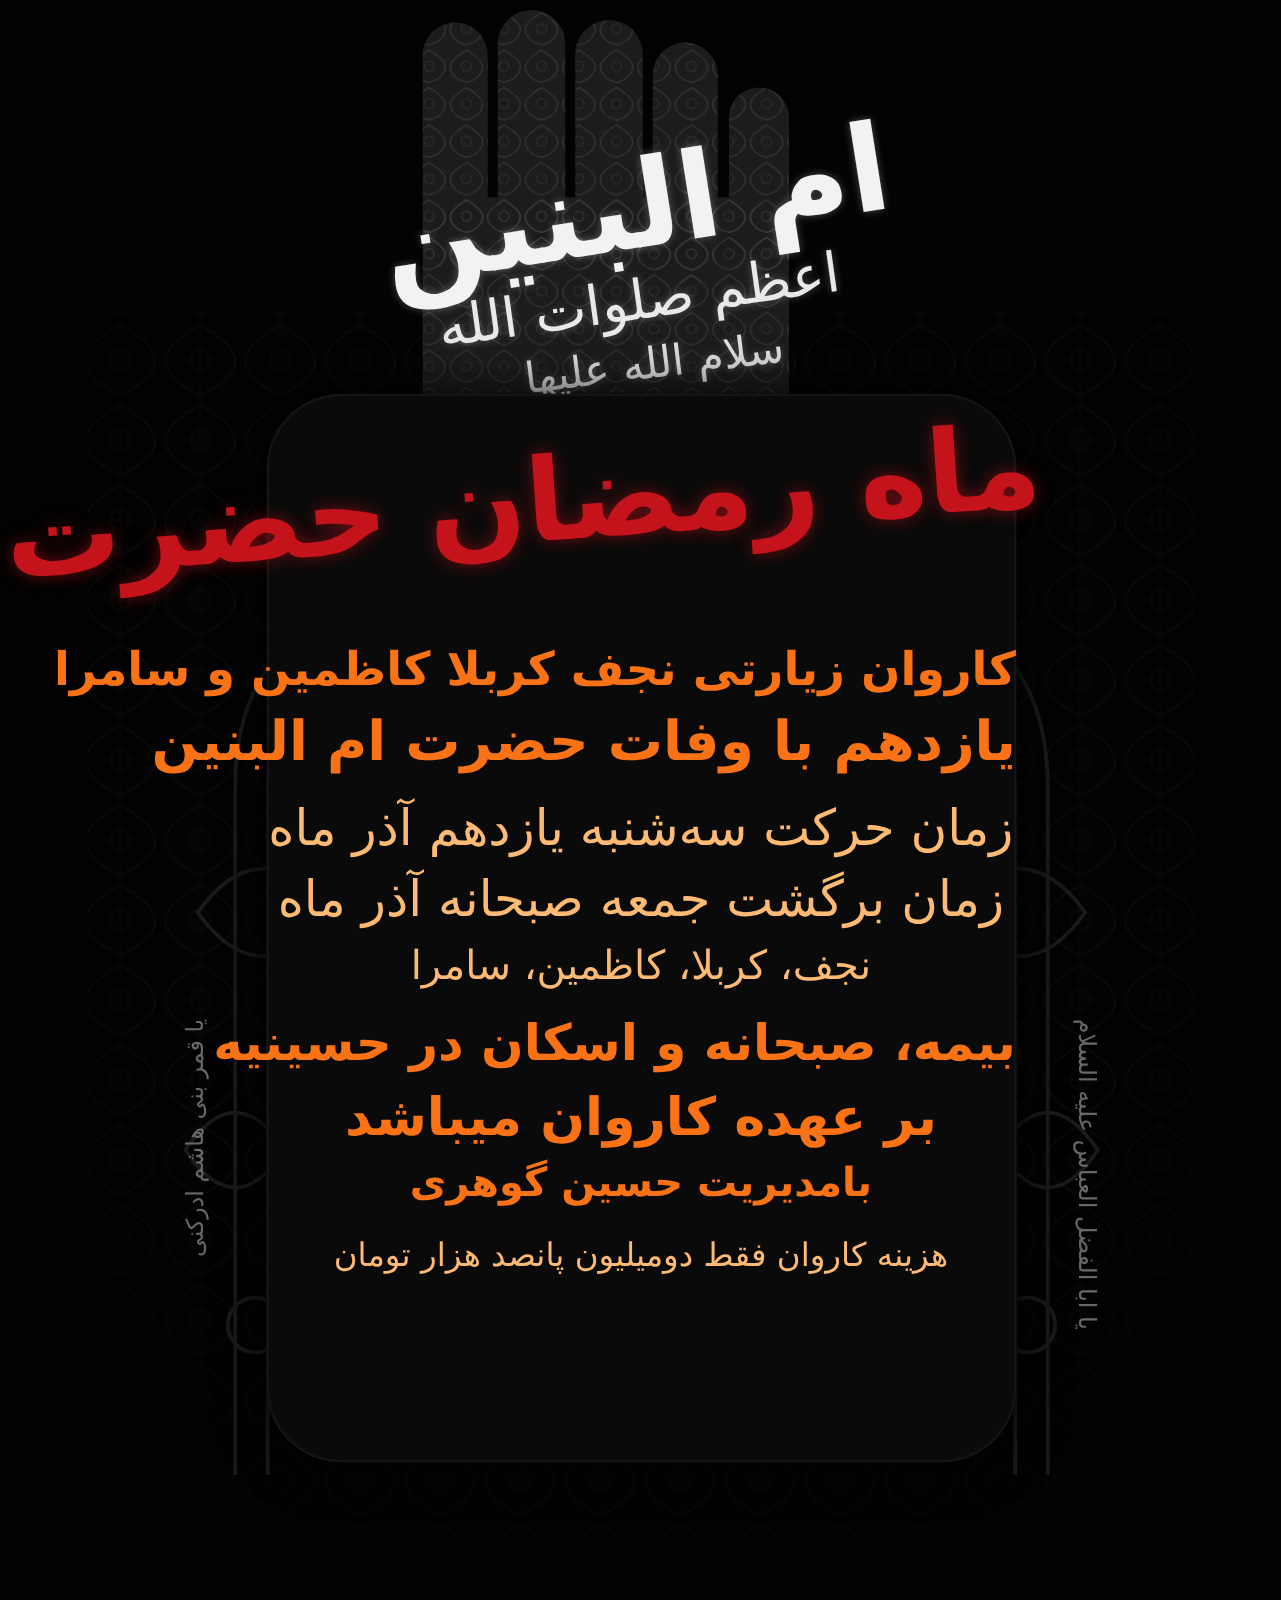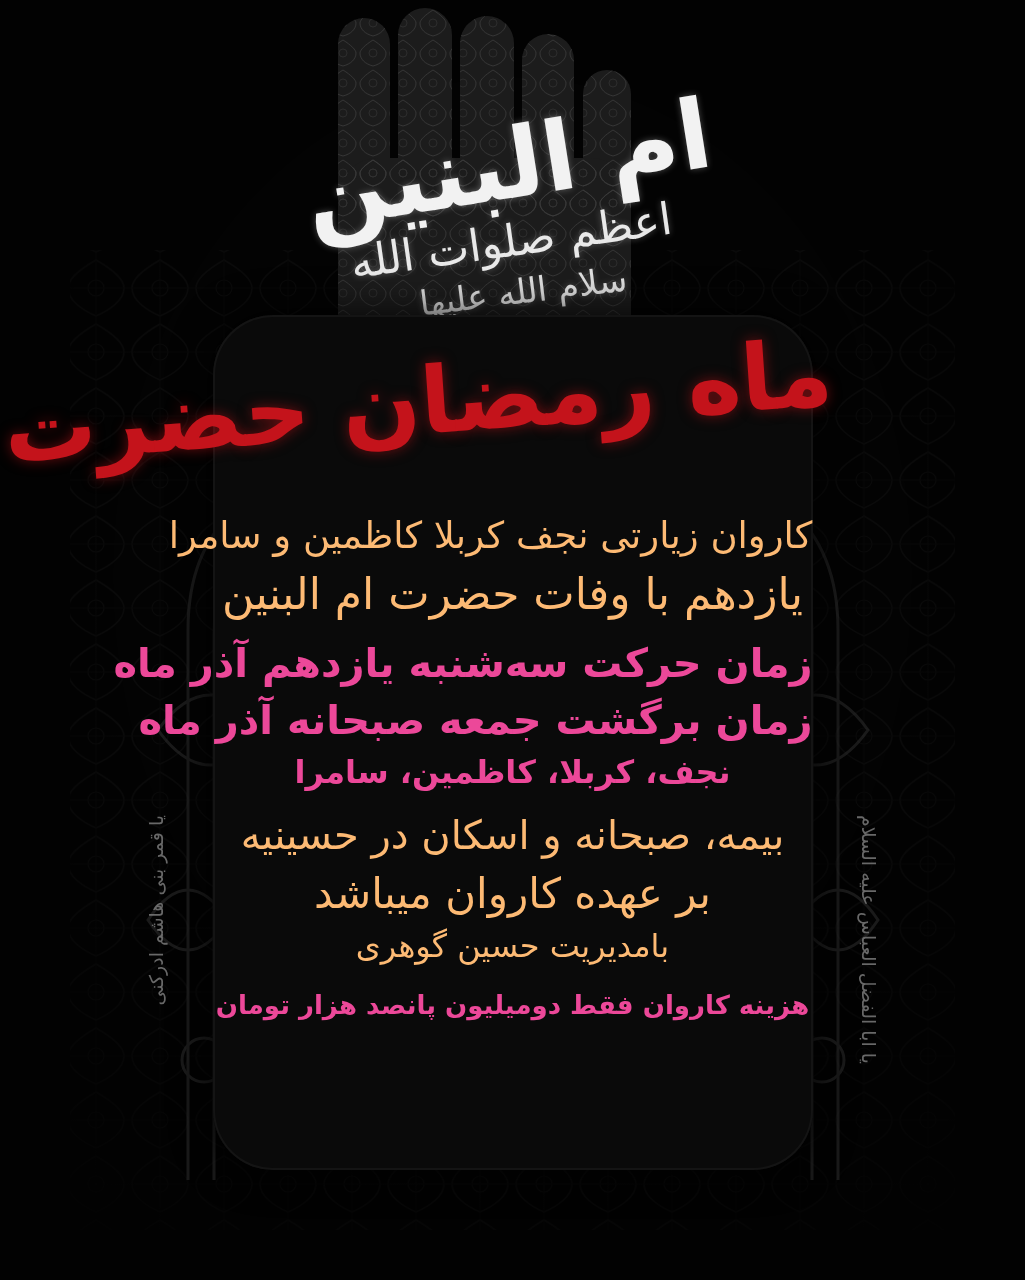--- a/index.html
+++ b/index.html
@@ -125,26 +125,26 @@
     direction: rtl;
   }
 
   .line {
     display: block;
     white-space: nowrap;
     line-height: 1.18;
   }
 
   .l-white {
+    color: #f97316;
+    font-weight: bold;
+  }
+  .l-red {
     color: #fdba74;
     font-weight: normal;
-  }
-  .l-red {
-    color: #ec4899;
-    font-weight: bold;
   }
 
   .s-38 { font-size: 37px; }
   .s-44 { font-size: 44px; }
   .s-40 { font-size: 40px; }
   .s-46 { font-size: 32px; }
   .s-50 { font-size: 42px; }
   .s-27 { font-size: 26px; }
 
   .mt-a { margin-top: 14px; }

